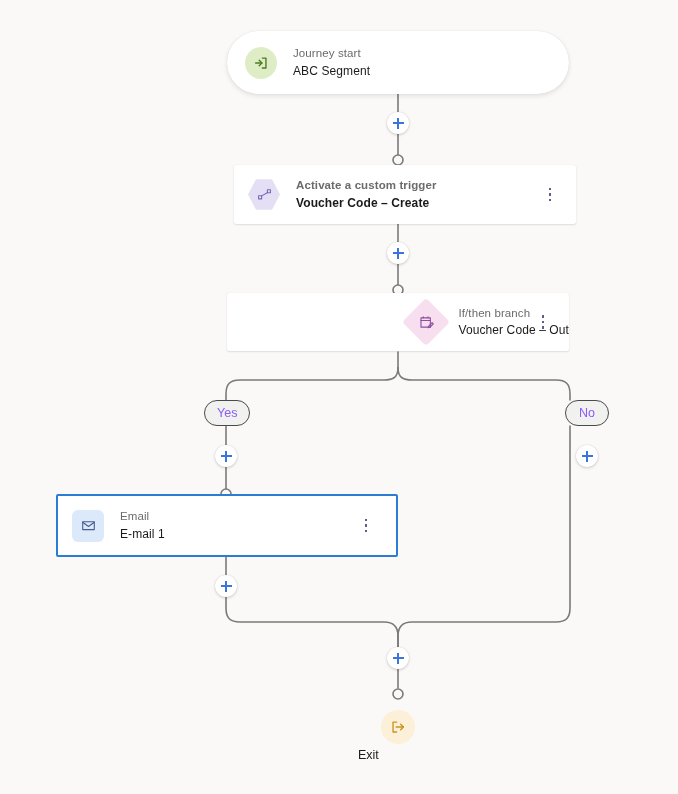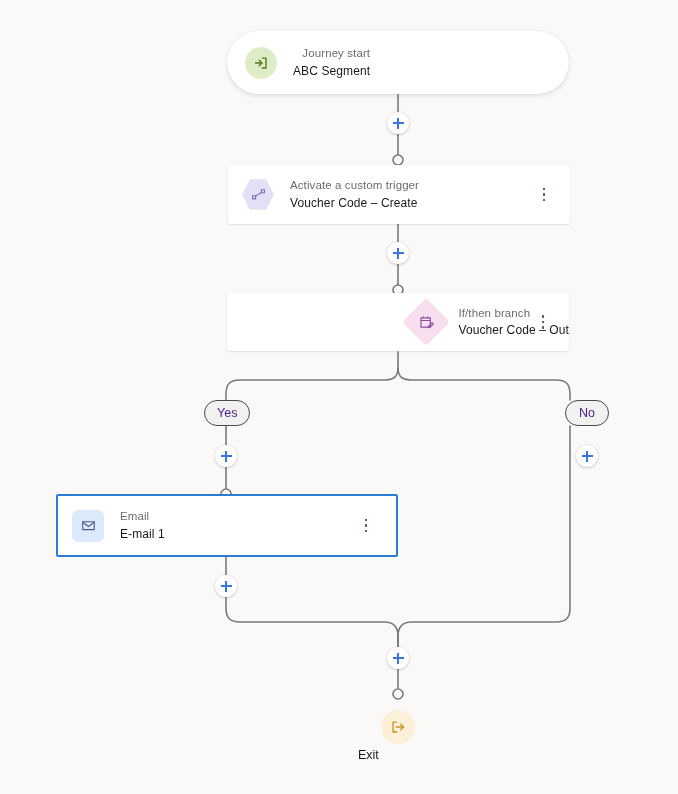--- a/index.html
+++ b/index.html
@@ -149,21 +149,21 @@
   
   .branch-pill {
     position: absolute;
     height: 26px;
     min-width: 44px;
     padding: 0 12px;
     box-sizing: border-box;
     border: 1.6px solid #4a4a4a;
     border-radius: 14px;
     background: #f1f1ef;
-    color: #4c1d95;
+    color: #8b5cf6;
     font-size: 12.5px;
     display: flex;
     align-items: center;
     justify-content: center;
   }
   
   .exit-bubble {
     position: absolute;
     width: 34px;
     height: 34px;
@@ -208,36 +208,36 @@
     </g>
 
     <g fill="#faf9f7" stroke="#7a7a7a" stroke-width="1.6">
       <circle cx="398" cy="160" r="5"></circle>
       <circle cx="398" cy="290" r="5"></circle>
       <circle cx="226" cy="494" r="5"></circle>
       <circle cx="398" cy="694" r="5"></circle>
     </g>
   </svg>
 
-  <div class="card pill" style="left:227px; top:31px; width:342px; height:63px;text-align:right;">
+  <div class="card pill" style="left:227px; top:31px; width:342px; height:63px;">
     <div class="card-icon">
       <span class="shape-circle" style="background:#dfedc7;"></span>
       <svg class="glyph" width="18" height="18" viewBox="0 0 20 20" fill="none" stroke="#4c7a1f" stroke-width="1.5" stroke-linecap="round" stroke-linejoin="round">
         <path d="M11.5 4.5 H15.5 V15.5 H11.5"></path>
         <path d="M4 10 H11"></path>
         <path d="M8 7 L11 10 L8 13"></path>
       </svg>
     </div>
     <div class="card-text">
       <span class="card-sub">Journey start</span>
       <span class="card-title">ABC Segment</span>
     </div>
   </div>
 
-  <div class="card square" style="left:228px; top:165px; width:342px; height:59px;">
+  <div class="card square" style="left:234px; top:165px; width:342px; height:59px;font-weight:bold;">
     <div class="card-icon">
       <span class="shape-hex" style="background:#e4dff4;"></span>
       <svg class="glyph" width="17" height="17" viewBox="0 0 20 20" fill="none" stroke="#7b6bb5" stroke-width="1.3" stroke-linecap="round" stroke-linejoin="round">
         <rect x="3" y="11.5" width="3.6" height="3.6"></rect>
         <rect x="13.4" y="4.4" width="3.6" height="3.6"></rect>
         <path d="M6.8 11.6 L13.2 7.9"></path>
       </svg>
     </div>
     <div class="card-text">
       <span class="card-sub">Activate a custom trigger</span>

